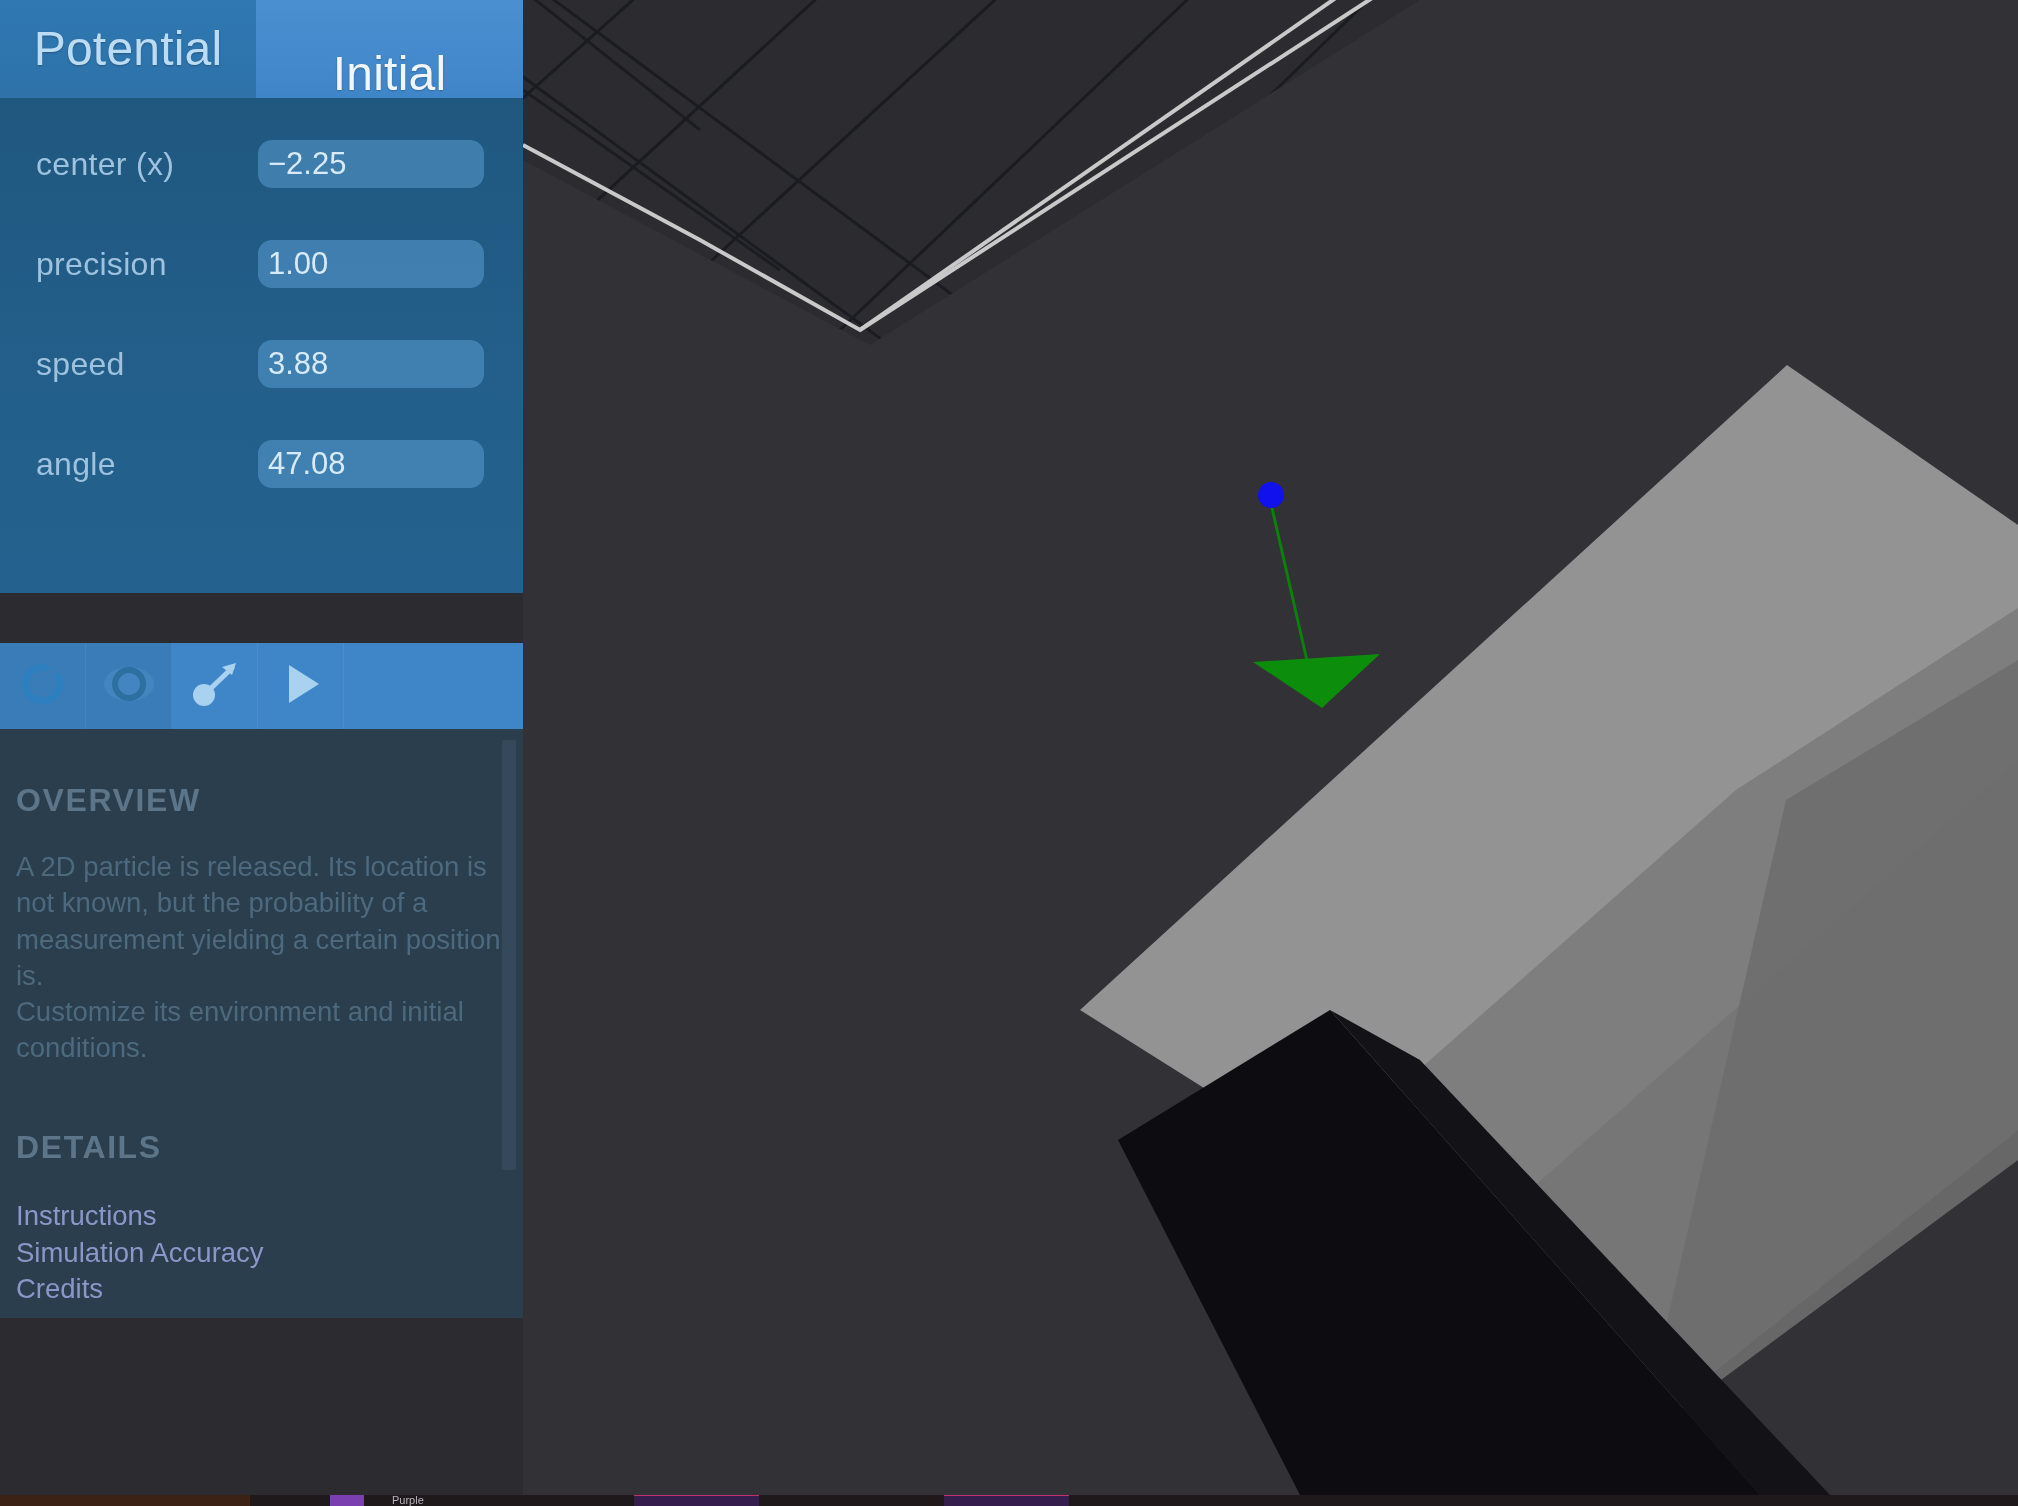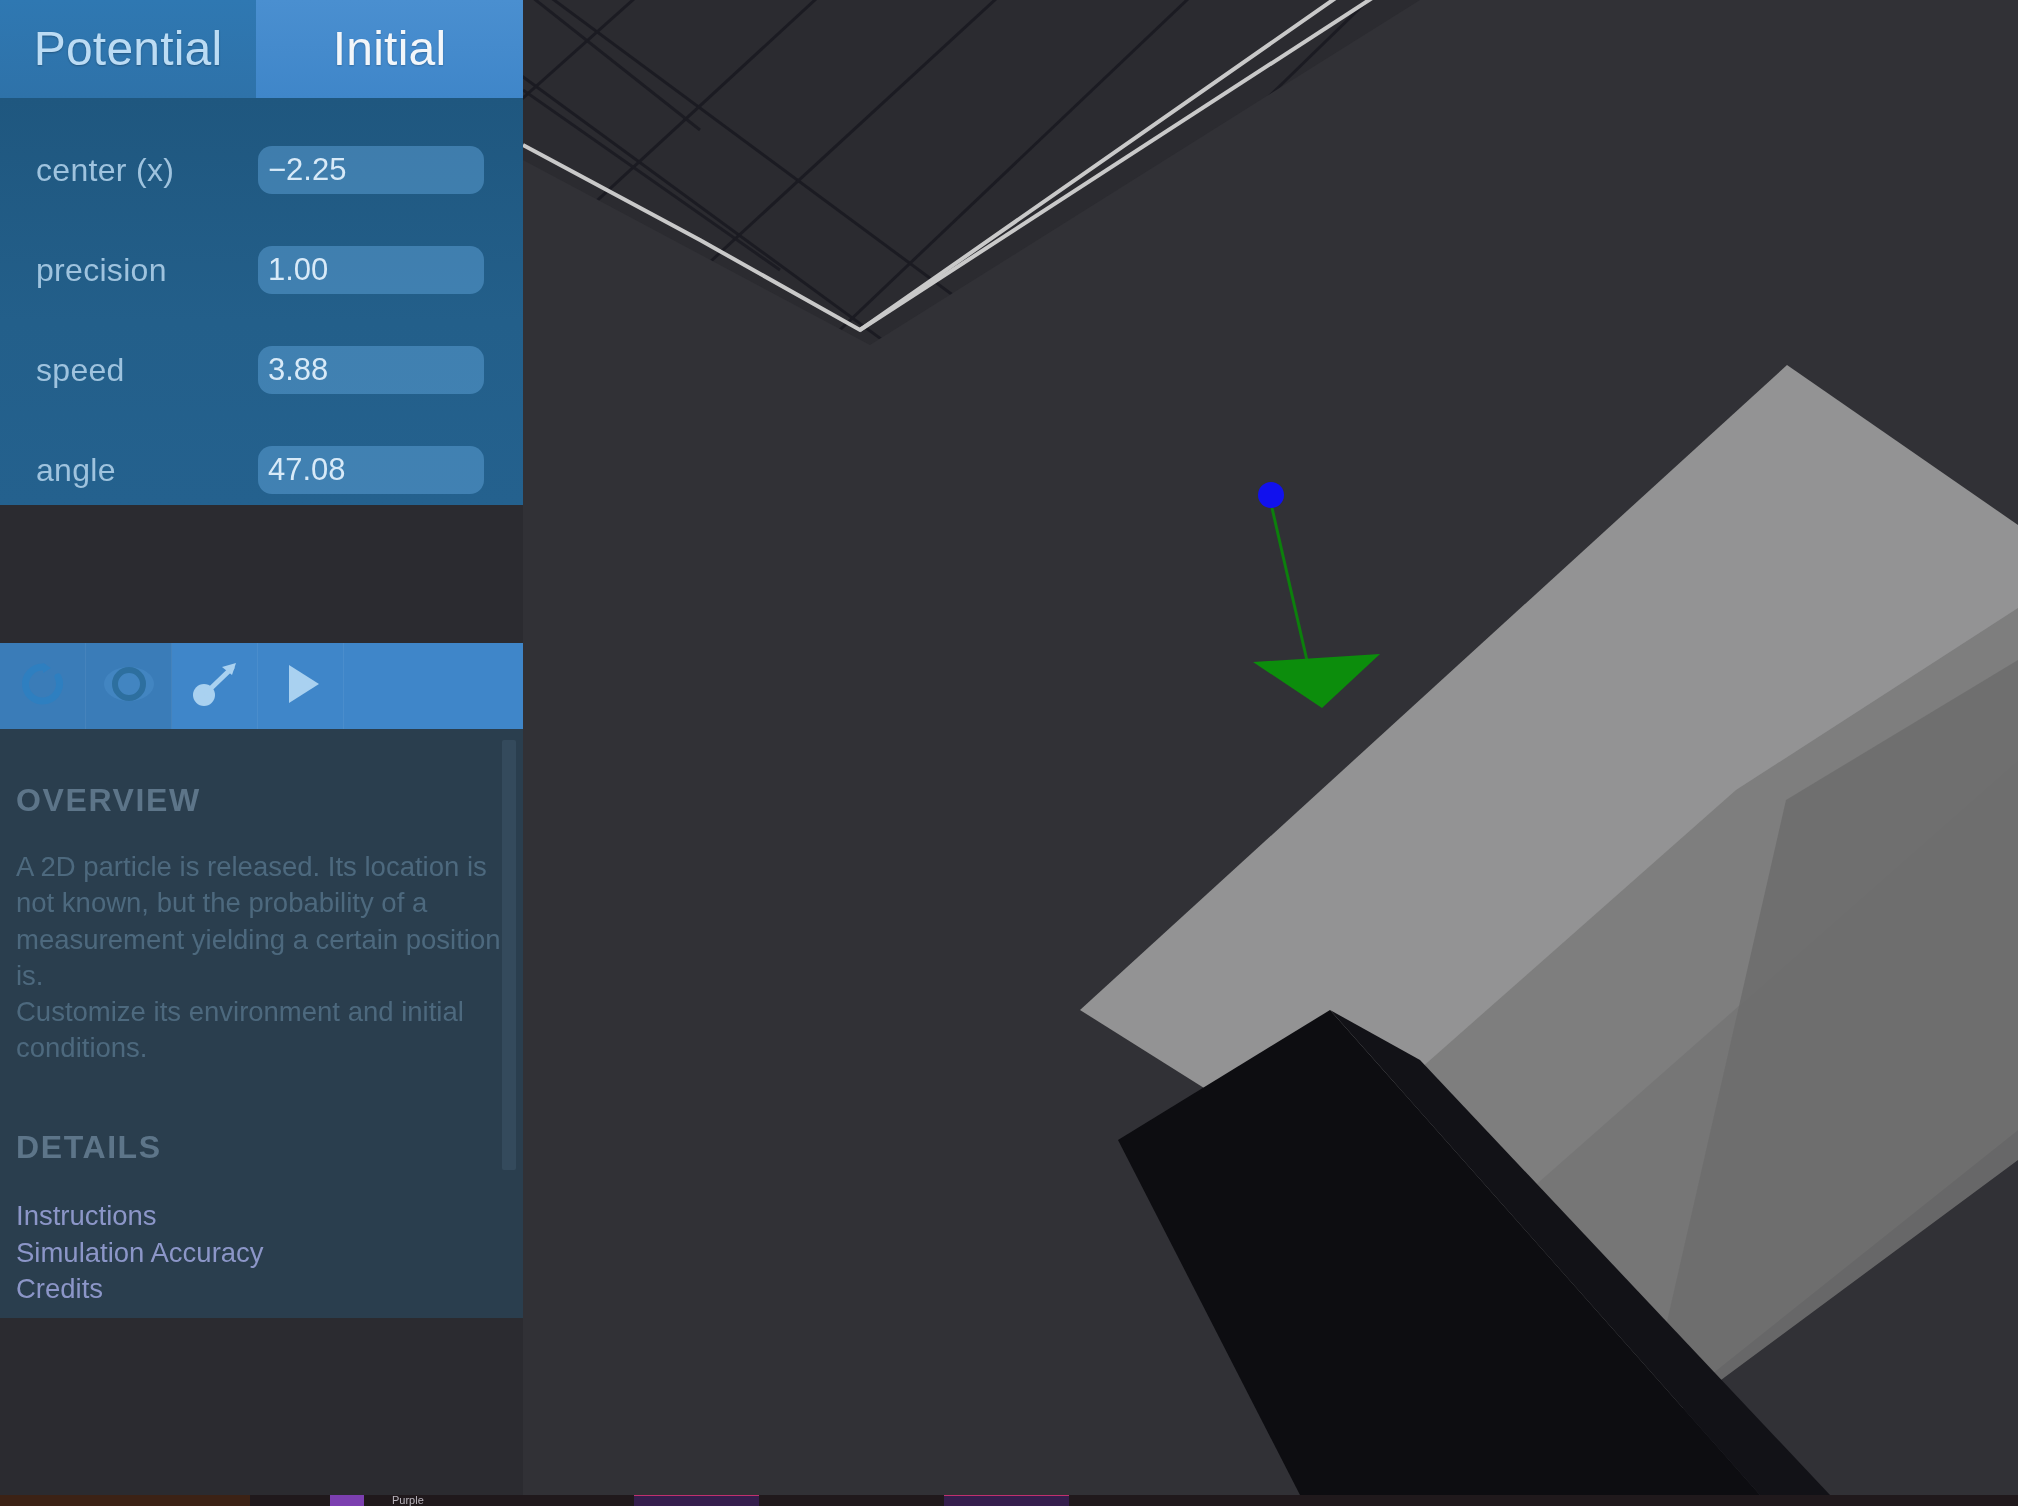--- a/index.html
+++ b/index.html
@@ -67,33 +67,34 @@
     width: 262px;
     background: linear-gradient(#2f78b2, #2e72a9);
   }
   .tab.inactive .tab-label {
     color: #bcdcf4;
     text-shadow: 0 1px 2px rgba(0,0,0,.25);
   }
   .tab.active {
     width: 273px;
     background: linear-gradient(#4a8fd0, #3f86c9);
+    align-items: flex-end;
   }
   .tab.active .tab-label {
     color: #f2f6fa;
     text-shadow: 0 1px 2px rgba(0,0,0,.22);
   }
 
   
   .params {
     width: 523px;
-    height: 407px;
+    height: 495px;
     box-sizing: border-box;
     background: linear-gradient(180deg, #1f577f 0%, #235f8a 55%, #24618e 100%);
-    padding-top: 22px;
+    padding-top: 16px;
     position: relative;
   }
   .param-row {
     height: 100px;
     display: flex;
     align-items: center;
     position: relative;
   }
   .param-label {
     position: absolute;

